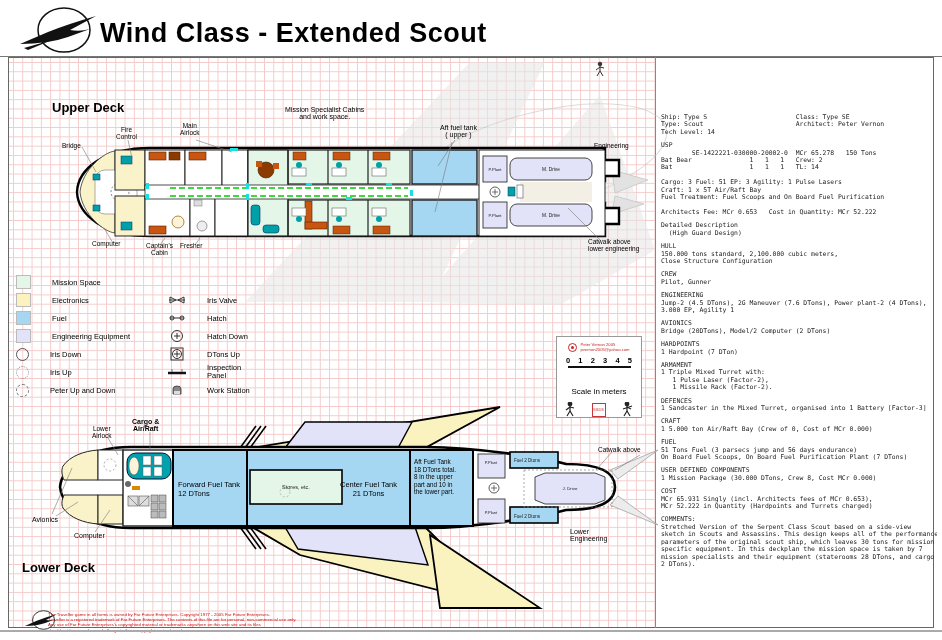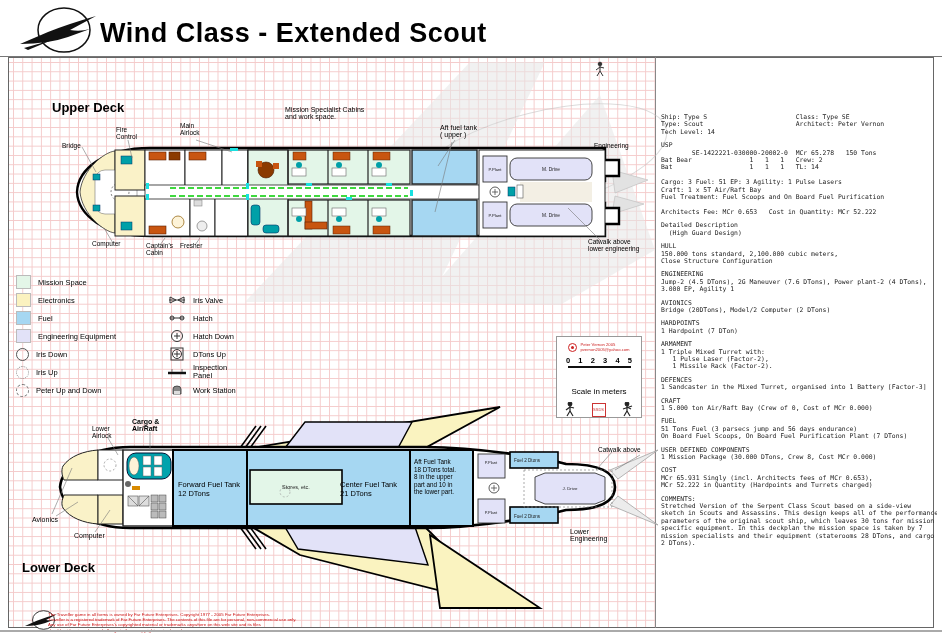--- a/index.html
+++ b/index.html
@@ -13,26 +13,26 @@
   #frame { position:absolute; left:8px; top:57px; width:926px; height:571px; border:1px solid #666; background:#fff; }
   #plan-area { position:absolute; left:9px; top:58px; width:646px; height:569px;
     background-image: linear-gradient(#f4caca 1px, transparent 1px),
                       linear-gradient(90deg,#f4caca 1px, transparent 1px);
     background-size: 9.3px 9.3px; background-position:4px 4px; }
   #divider { position:absolute; left:655px; top:57px; width:1px; height:571px; background:#888; }
   #bottom-rule { position:absolute; left:0; top:630px; width:942px; height:2px; background:#aaa; }
   
   #plans { position:absolute; left:0; top:0; width:942px; height:640px; }
   
-  .lbl { position:absolute; font-size:6.5px; line-height:7px; white-space:pre-line; text-align:left; }
+  .lbl { position:absolute; font-size:6.5px; line-height:7px; white-space:pre-line; text-align:center; }
   .lbl.left { text-align:left; }
   .deckhead { position:absolute; font-weight:bold; font-size:13px; }
   
   #legend { position:absolute; left:16px; top:272px; width:250px; height:126px; font-size:7.5px; }
-  .lg-row { position:absolute; height:16px; display:flex; align-items:center; gap:7px; }
+  .lg-row { position:absolute; height:16px; display:flex; align-items:center; gap:21px; }
   .sw { width:15px; height:14px; border:1px solid #bbb; }
   .iris { width:13px; height:13px; border-radius:50%; }
   .iris.solid  { border:1px solid #555; }
   .iris.dotted { border:1px dotted #888; }
   .iris.dashed { border:1px dashed #777; }
   .lg-ic { width:18px; display:flex; justify-content:center; }
   
   #scalebox { position:absolute; left:556px; top:336px; width:86px; height:82px; background:#fff;
               border:1px solid #999; display:flex; flex-direction:column; align-items:center; }
   #credit { display:flex; gap:3px; align-items:center; margin-top:5px; }
@@ -489,20 +489,22 @@
 Cargo: 3 Fuel: 51 EP: 3 Agility: 1 Pulse Lasers
 Craft: 1 x 5T Air/Raft Bay
 Fuel Treatment: Fuel Scoops and On Board Fuel Purification
 
 Architects Fee: MCr 0.653   Cost in Quantity: MCr 52.222</div>
   <div class="sec">Detailed Description
   (High Guard Design)</div>
   <div class="sec">HULL
 150.000 tons standard, 2,100.000 cubic meters,
 Close Structure Configuration</div>
+  <div class="sec">CREW
+Pilot, Gunner</div>
   <div class="sec">ENGINEERING
 Jump-2 (4.5 DTons), 2G Maneuver (7.6 DTons), Power plant-2 (4 DTons),
 3.000 EP, Agility 1</div>
   <div class="sec">AVIONICS
 Bridge (20DTons), Model/2 Computer (2 DTons)</div>
   <div class="sec">HARDPOINTS
 1 Hardpoint (7 DTon)</div>
   <div class="sec">ARMAMENT
 1 Triple Mixed Turret with:
    1 Pulse Laser (Factor-2),

